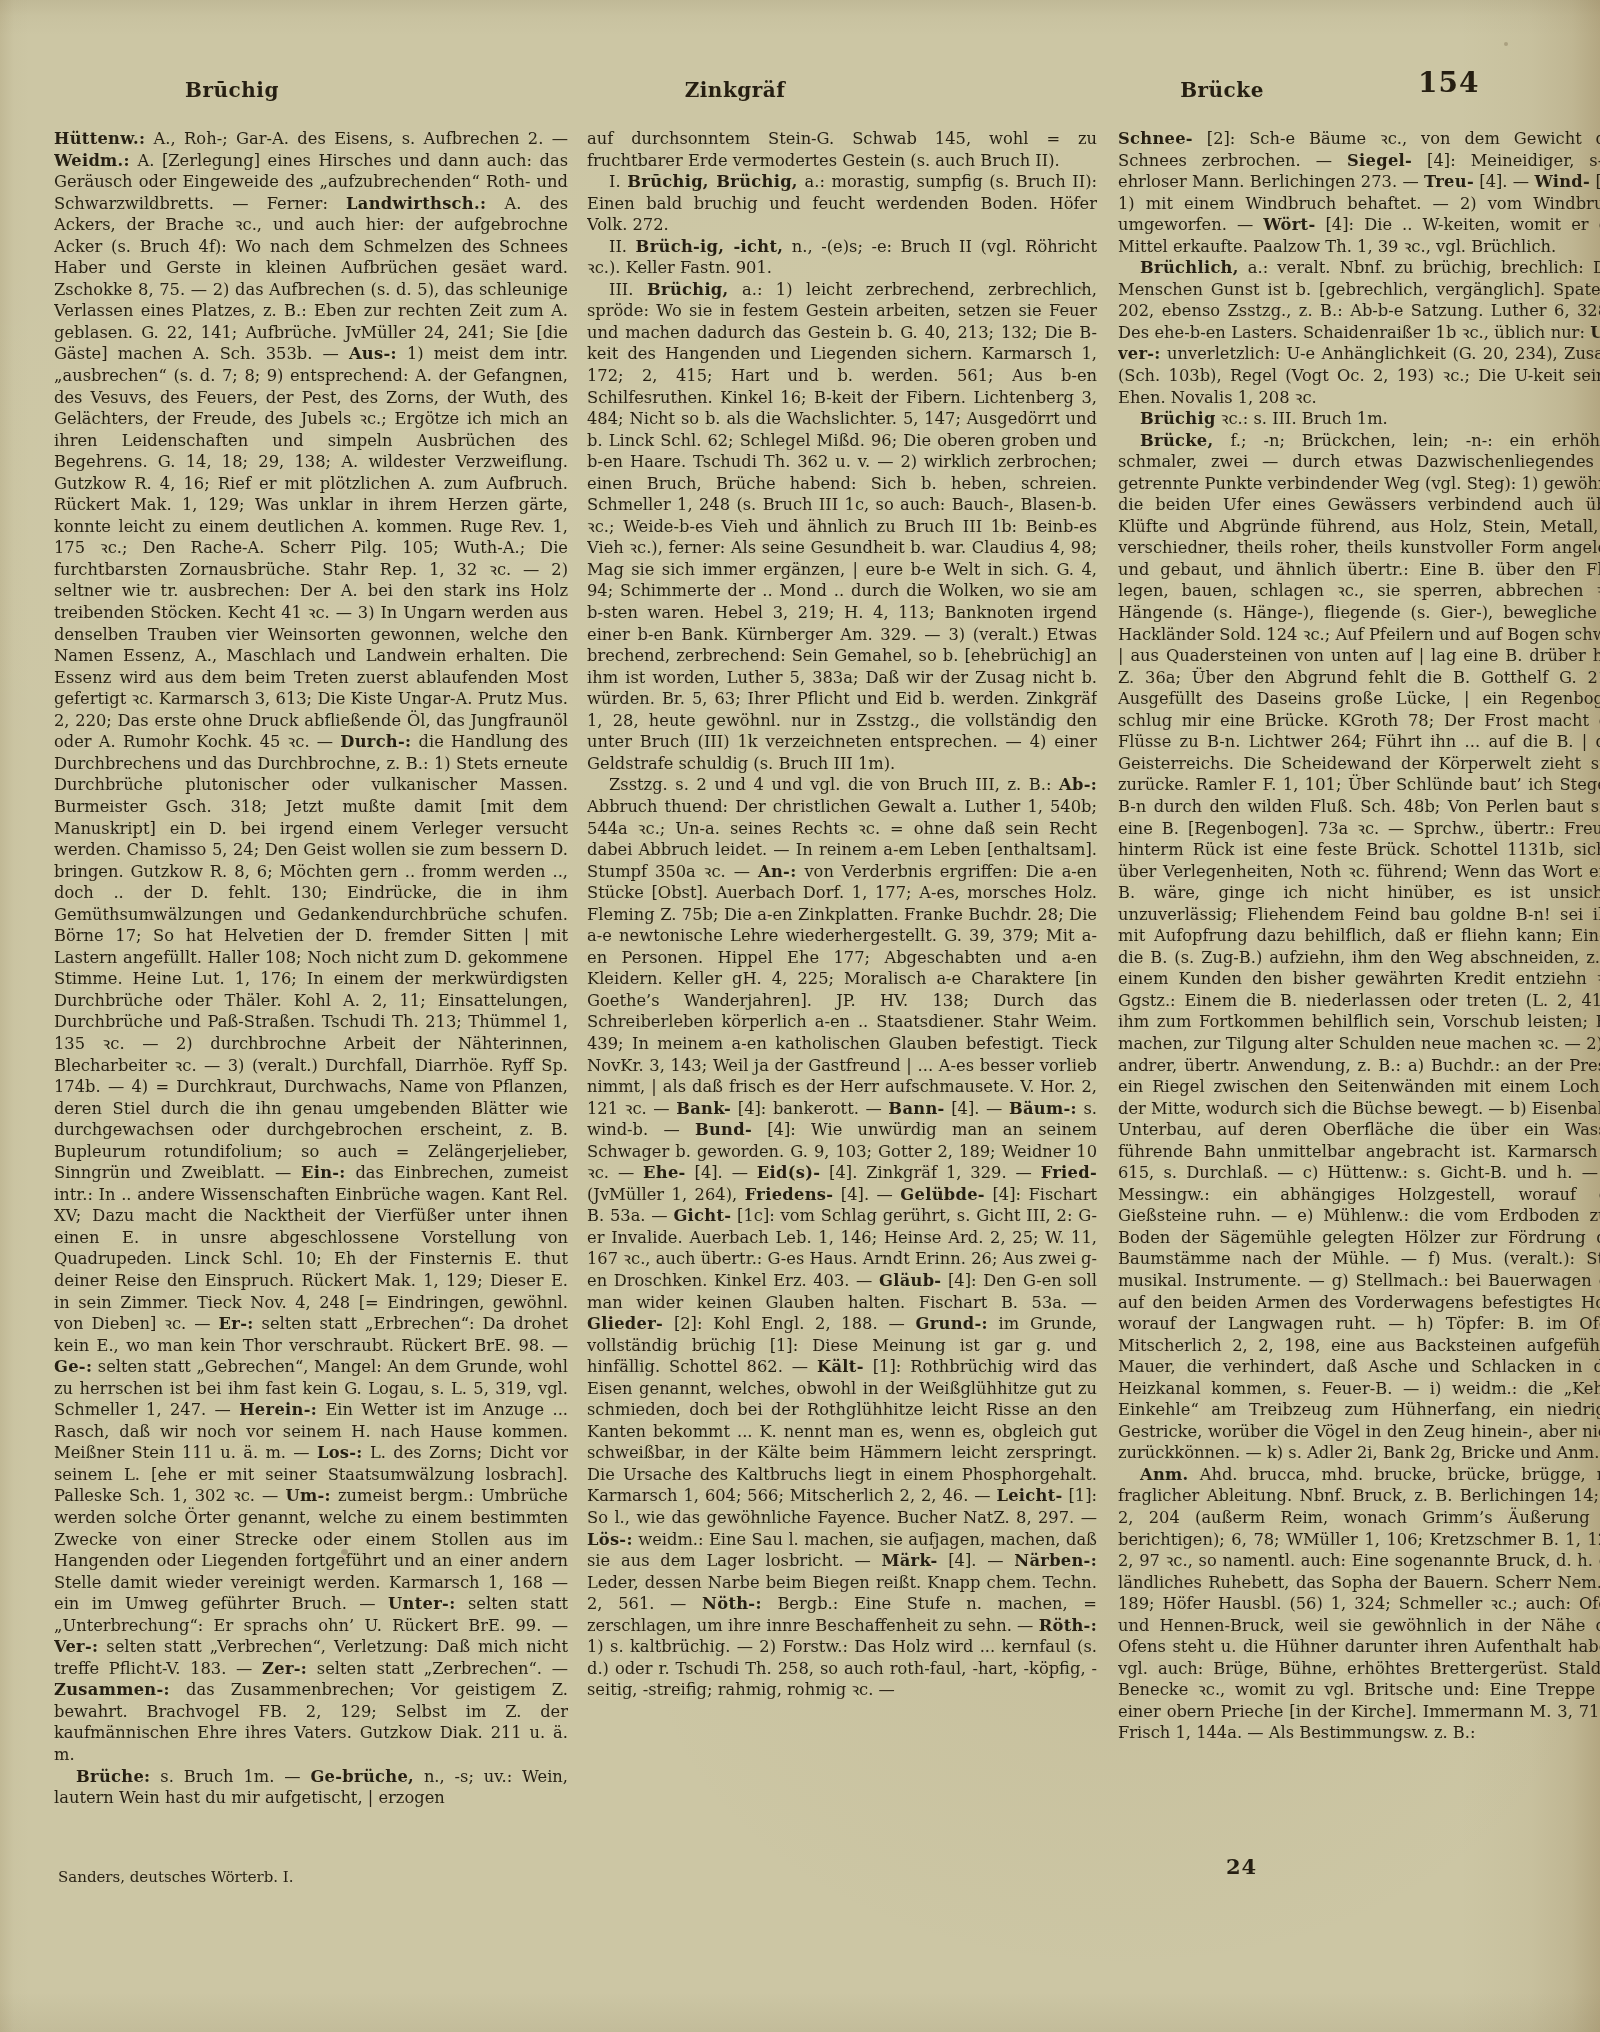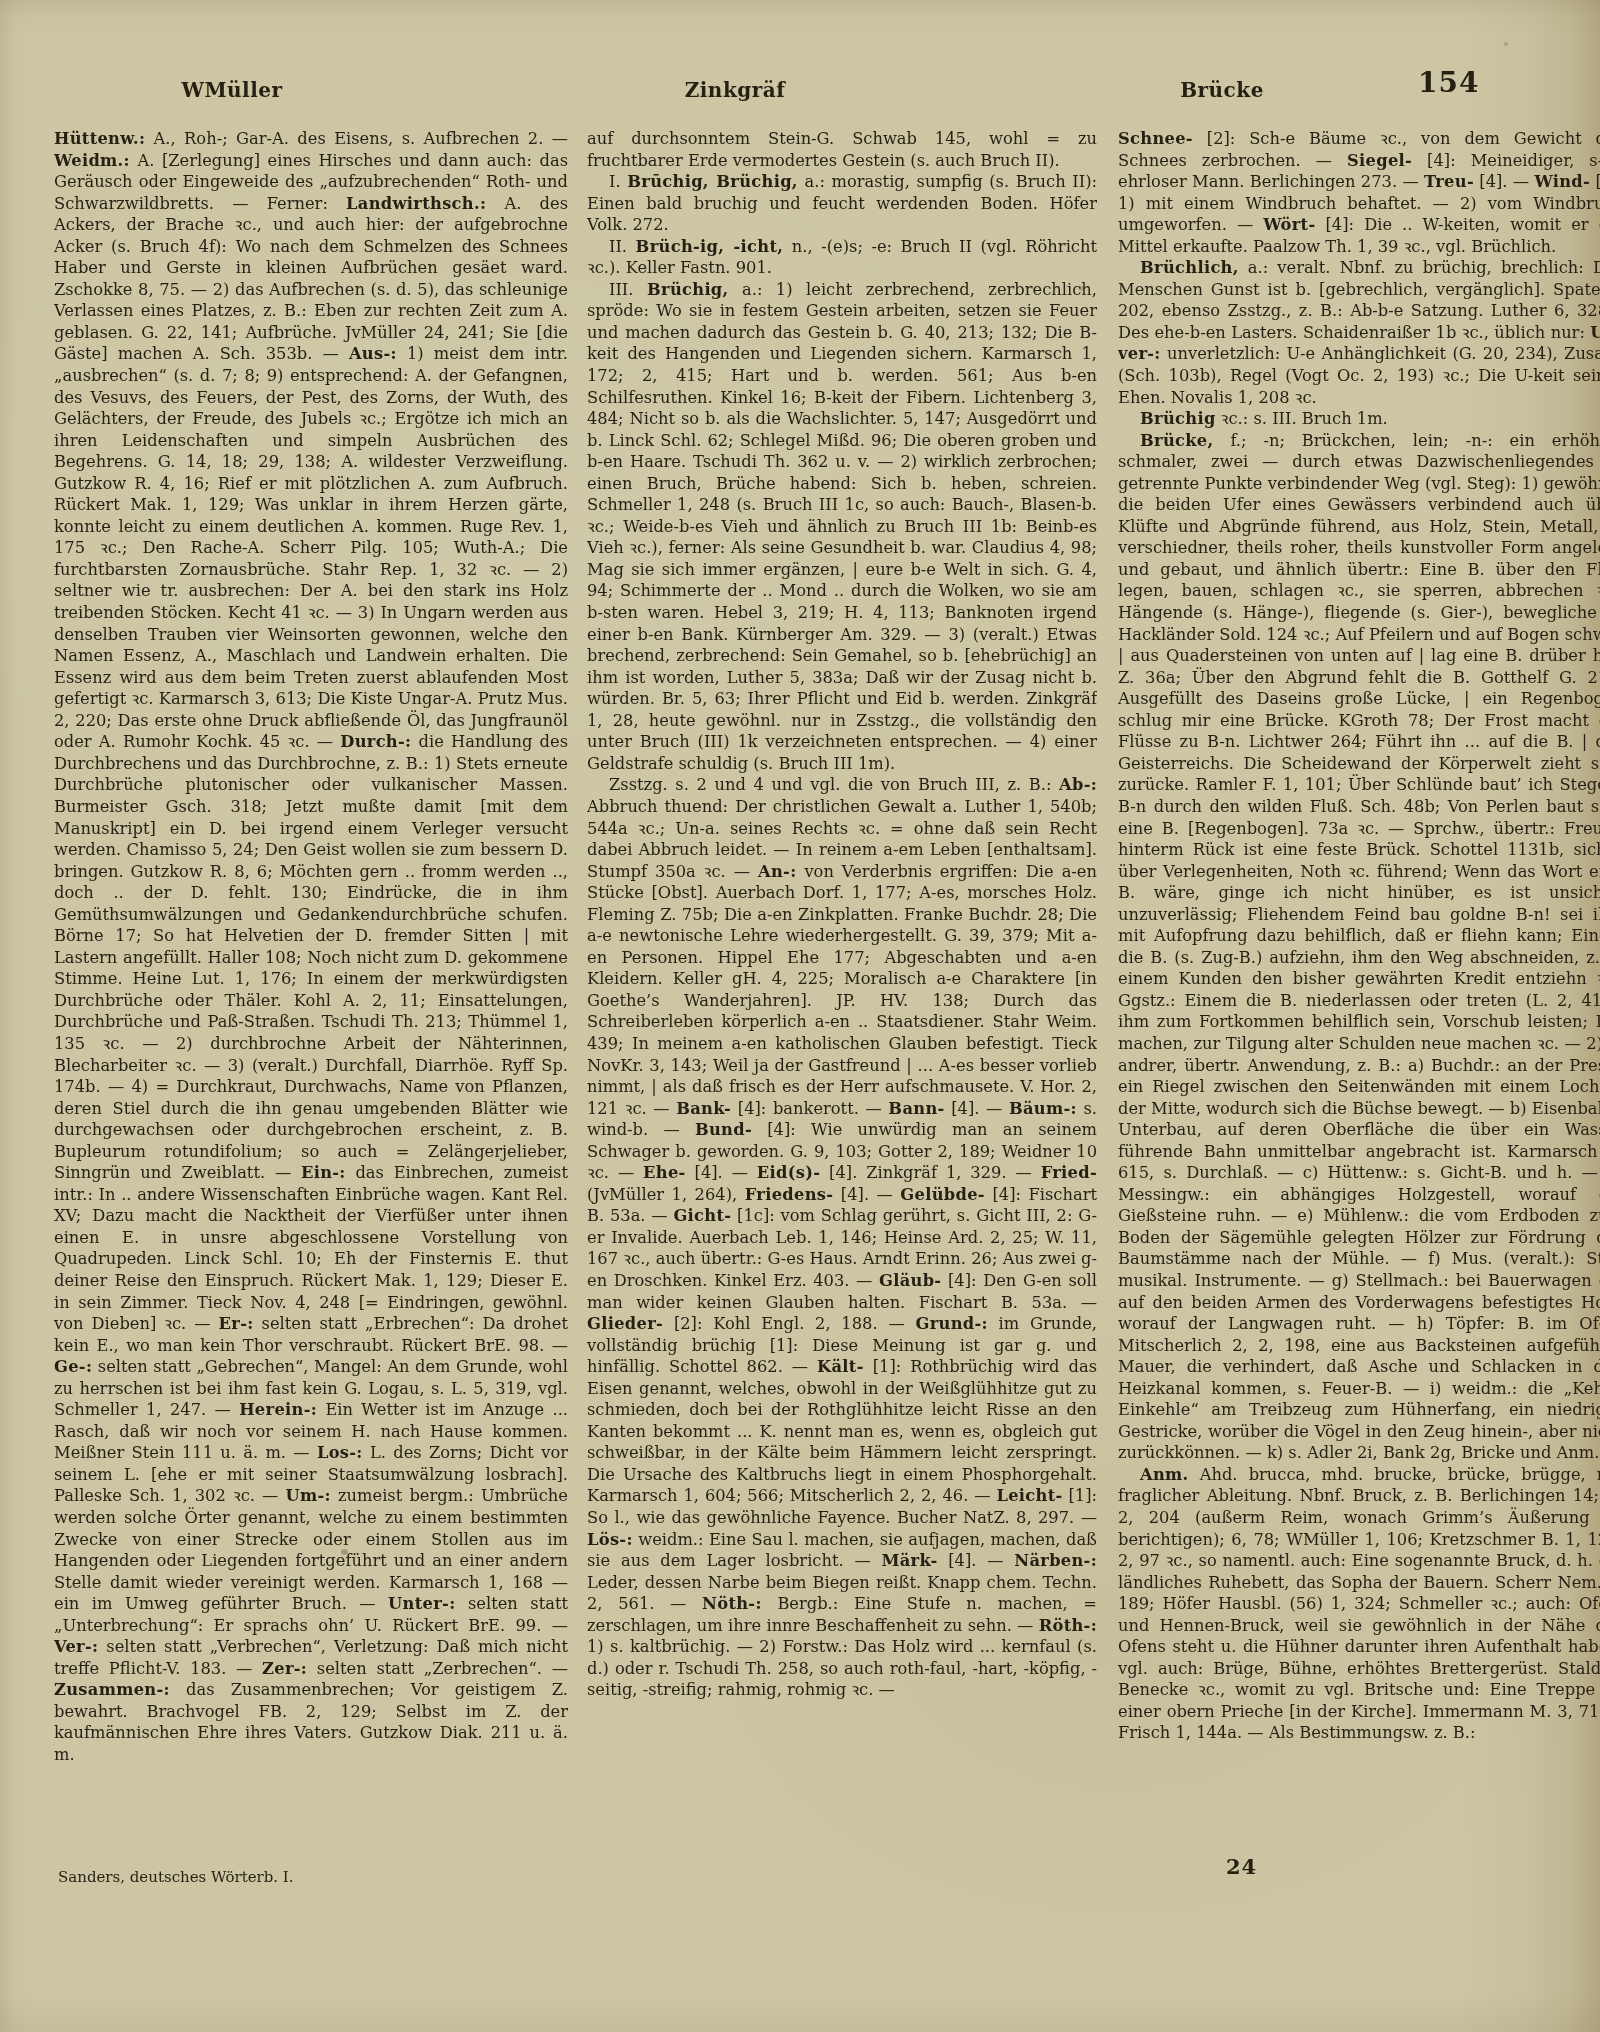--- a/index.html
+++ b/index.html
@@ -57,27 +57,28 @@
   .speck{position:absolute;border-radius:50%;background:rgba(60,40,15,0.55);}
   .speck-1{left:341px;top:1549px;width:7px;height:6px;opacity:.5;}
   .speck-2{left:1079px;top:286px;width:5px;height:5px;opacity:.45;}
   .speck-3{left:1504px;top:42px;width:4px;height:4px;opacity:.4;}
 </style>
 </head>
 <body>
 
 <div class="page">
 
-  <div class="running-head rh-left">WMüller</div>
+  <div class="running-head rh-left">Brūchig</div>
   <div class="running-head rh-center">Zinkgräf</div>
   <div class="running-head rh-right">Brücke</div>
   <div class="page-number">154</div>
 
   <div class="col col-1">
       <p><b>Hüttenw.:</b> A., Roh-; Gar-A. des Eisens, s. Aufbrechen 2. — <b>Weidm.:</b> A. [Zerlegung] eines Hirsches und dann auch: das Geräusch oder Eingeweide des „aufzubrechenden“ Roth- und Schwarzwildbretts. — Ferner: <b>Landwirthsch.:</b> A. des Ackers, der Brache ꝛc., und auch hier: der aufgebrochne Acker (s. Bruch 4f): Wo nach dem Schmelzen des Schnees Haber und Gerste in kleinen Aufbrüchen gesäet ward. Zschokke 8, 75. — 2) das Aufbrechen (s. d. 5), das schleunige Verlassen eines Platzes, z. B.: Eben zur rechten Zeit zum A. geblasen. G. 22, 141; Aufbrüche. JvMüller 24, 241; Sie [die Gäste] machen A. Sch. 353b. — <b>Aus-:</b> 1) meist dem intr. „ausbrechen“ (s. d. 7; 8; 9) entsprechend: A. der Gefangnen, des Vesuvs, des Feuers, der Pest, des Zorns, der Wuth, des Gelächters, der Freude, des Jubels ꝛc.; Ergötze ich mich an ihren Leidenschaften und simpeln Ausbrüchen des Begehrens. G. 14, 18; 29, 138; A. wildester Verzweiflung. Gutzkow R. 4, 16; Rief er mit plötzlichen A. zum Aufbruch. Rückert Mak. 1, 129; Was unklar in ihrem Herzen gärte, konnte leicht zu einem deutlichen A. kommen. Ruge Rev. 1, 175 ꝛc.; Den Rache-A. Scherr Pilg. 105; Wuth-A.; Die furchtbarsten Zornausbrüche. Stahr Rep. 1, 32 ꝛc. — 2) seltner wie tr. ausbrechen: Der A. bei den stark ins Holz treibenden Stöcken. Kecht 41 ꝛc. — 3) In Ungarn werden aus denselben Trauben vier Weinsorten gewonnen, welche den Namen Essenz, A., Maschlach und Landwein erhalten. Die Essenz wird aus dem beim Treten zuerst ablaufenden Most gefertigt ꝛc. Karmarsch 3, 613; Die Kiste Ungar-A. Prutz Mus. 2, 220; Das erste ohne Druck abfließende Öl, das Jungfraunöl oder A. Rumohr Kochk. 45 ꝛc. — <b>Durch-:</b> die Handlung des Durchbrechens und das Durchbrochne, z. B.: 1) Stets erneute Durchbrüche plutonischer oder vulkanischer Massen. Burmeister Gsch. 318; Jetzt mußte damit [mit dem Manuskript] ein D. bei irgend einem Verleger versucht werden. Chamisso 5, 24; Den Geist wollen sie zum bessern D. bringen. Gutzkow R. 8, 6; Möchten gern .. fromm werden .., doch .. der D. fehlt. 130; Eindrücke, die in ihm Gemüthsumwälzungen und Gedankendurchbrüche schufen. Börne 17; So hat Helvetien der D. fremder Sitten | mit Lastern angefüllt. Haller 108; Noch nicht zum D. gekommene Stimme. Heine Lut. 1, 176; In einem der merkwürdigsten Durchbrüche oder Thäler. Kohl A. 2, 11; Einsattelungen, Durchbrüche und Paß-Straßen. Tschudi Th. 213; Thümmel 1, 135 ꝛc. — 2) durchbrochne Arbeit der Nähterinnen, Blecharbeiter ꝛc. — 3) (veralt.) Durchfall, Diarrhöe. Ryff Sp. 174b. — 4) = Durchkraut, Durchwachs, Name von Pflanzen, deren Stiel durch die ihn genau umgebenden Blätter wie durchgewachsen oder durchgebrochen erscheint, z. B. Bupleurum rotundifolium; so auch = Zelängerjelieber, Sinngrün und Zweiblatt. — <b>Ein-:</b> das Einbrechen, zumeist intr.: In .. andere Wissenschaften Einbrüche wagen. Kant Rel. XV; Dazu macht die Nacktheit der Vierfüßer unter ihnen einen E. in unsre abgeschlossene Vorstellung von Quadrupeden. Linck Schl. 10; Eh der Finsternis E. thut deiner Reise den Einspruch. Rückert Mak. 1, 129; Dieser E. in sein Zimmer. Tieck Nov. 4, 248 [= Eindringen, gewöhnl. von Dieben] ꝛc. — <b>Er-:</b> selten statt „Erbrechen“: Da drohet kein E., wo man kein Thor verschraubt. Rückert BrE. 98. — <b>Ge-:</b> selten statt „Gebrechen“, Mangel: An dem Grunde, wohl zu herrschen ist bei ihm fast kein G. Logau, s. L. 5, 319, vgl. Schmeller 1, 247. — <b>Herein-:</b> Ein Wetter ist im Anzuge ... Rasch, daß wir noch vor seinem H. nach Hause kommen. Meißner Stein 111 u. ä. m. — <b>Los-:</b> L. des Zorns; Dicht vor seinem L. [ehe er mit seiner Staatsumwälzung losbrach]. Palleske Sch. 1, 302 ꝛc. — <b>Um-:</b> zumeist bergm.: Umbrüche werden solche Örter genannt, welche zu einem bestimmten Zwecke von einer Strecke oder einem Stollen aus im Hangenden oder Liegenden fortgeführt und an einer andern Stelle damit wieder vereinigt werden. Karmarsch 1, 168 — ein im Umweg geführter Bruch. — <b>Unter-:</b> selten statt „Unterbrechung“: Er sprachs ohn’ U. Rückert BrE. 99. — <b>Ver-:</b> selten statt „Verbrechen“, Verletzung: Daß mich nicht treffe Pflicht-V. 183. — <b>Zer-:</b> selten statt „Zerbrechen“. — <b>Zusammen-:</b> das Zusammenbrechen; Vor geistigem Z. bewahrt. Brachvogel FB. 2, 129; Selbst im Z. der kaufmännischen Ehre ihres Vaters. Gutzkow Diak. 211 u. ä. m.</p>
+      <p><b>Brüche:</b> s. Bruch 1m. — <b>Ge-brüche,</b> n., -s; uv.: Wein, lautern Wein hast du mir aufgetischt, | erzogen</p>
     </div>
   <div class="col col-2">
       <p>auf durchsonntem Stein-G. Schwab 145, wohl = zu fruchtbarer Erde vermodertes Gestein (s. auch Bruch II).</p>
       <p>I. <b>Brūchig, Brüchig,</b> a.: morastig, sumpfig (s. Bruch II): Einen bald bruchig und feucht werdenden Boden. Höfer Volk. 272.</p>
       <p>II. <b>Brüch-ig, -icht,</b> n., -(e)s; -e: Bruch II (vgl. Röhricht ꝛc.). Keller Fastn. 901.</p>
       <p>III. <b>Brüchig,</b> a.: 1) leicht zerbrechend, zerbrechlich, spröde: Wo sie in festem Gestein arbeiten, setzen sie Feuer und machen dadurch das Gestein b. G. 40, 213; 132; Die B-keit des Hangenden und Liegenden sichern. Karmarsch 1, 172; 2, 415; Hart und b. werden. 561; Aus b-en Schilfesruthen. Kinkel 16; B-keit der Fibern. Lichtenberg 3, 484; Nicht so b. als die Wachslichter. 5, 147; Ausgedörrt und b. Linck Schl. 62; Schlegel Mißd. 96; Die oberen groben und b-en Haare. Tschudi Th. 362 u. v. — 2) wirklich zerbrochen; einen Bruch, Brüche habend: Sich b. heben, schreien. Schmeller 1, 248 (s. Bruch III 1c, so auch: Bauch-, Blasen-b. ꝛc.; Weide-b-es Vieh und ähnlich zu Bruch III 1b: Beinb-es Vieh ꝛc.), ferner: Als seine Gesundheit b. war. Claudius 4, 98; Mag sie sich immer ergänzen, | eure b-e Welt in sich. G. 4, 94; Schimmerte der .. Mond .. durch die Wolken, wo sie am b-sten waren. Hebel 3, 219; H. 4, 113; Banknoten irgend einer b-en Bank. Kürnberger Am. 329. — 3) (veralt.) Etwas brechend, zerbrechend: Sein Gemahel, so b. [ehebrüchig] an ihm ist worden, Luther 5, 383a; Daß wir der Zusag nicht b. würden. Br. 5, 63; Ihrer Pflicht und Eid b. werden. Zinkgräf 1, 28, heute gewöhnl. nur in Zsstzg., die vollständig den unter Bruch (III) 1k verzeichneten entsprechen. — 4) einer Geldstrafe schuldig (s. Bruch III 1m).</p>
       <p>Zsstzg. s. 2 und 4 und vgl. die von Bruch III, z. B.: <b>Ab-:</b> Abbruch thuend: Der christlichen Gewalt a. Luther 1, 540b; 544a ꝛc.; Un-a. seines Rechts ꝛc. = ohne daß sein Recht dabei Abbruch leidet. — In reinem a-em Leben [enthaltsam]. Stumpf 350a ꝛc. — <b>An-:</b> von Verderbnis ergriffen: Die a-en Stücke [Obst]. Auerbach Dorf. 1, 177; A-es, morsches Holz. Fleming Z. 75b; Die a-en Zinkplatten. Franke Buchdr. 28; Die a-e newtonische Lehre wiederhergestellt. G. 39, 379; Mit a-en Personen. Hippel Ehe 177; Abgeschabten und a-en Kleidern. Keller gH. 4, 225; Moralisch a-e Charaktere [in Goethe’s Wanderjahren]. JP. HV. 138; Durch das Schreiberleben körperlich a-en .. Staatsdiener. Stahr Weim. 439; In meinem a-en katholischen Glauben befestigt. Tieck NovKr. 3, 143; Weil ja der Gastfreund | ... A-es besser vorlieb nimmt, | als daß frisch es der Herr aufschmausete. V. Hor. 2, 121 ꝛc. — <b>Bank-</b> [4]: bankerott. — <b>Bann-</b> [4]. — <b>Bäum-:</b> s. wind-b. — <b>Bund-</b> [4]: Wie unwürdig man an seinem Schwager b. geworden. G. 9, 103; Gotter 2, 189; Weidner 10 ꝛc. — <b>Ehe-</b> [4]. — <b>Eid(s)-</b> [4]. Zinkgräf 1, 329. — <b>Fried-</b> (JvMüller 1, 264), <b>Friedens-</b> [4]. — <b>Gelübde-</b> [4]: Fischart B. 53a. — <b>Gicht-</b> [1c]: vom Schlag gerührt, s. Gicht III, 2: G-er Invalide. Auerbach Leb. 1, 146; Heinse Ard. 2, 25; W. 11, 167 ꝛc., auch übertr.: G-es Haus. Arndt Erinn. 26; Aus zwei g-en Droschken. Kinkel Erz. 403. — <b>Gläub-</b> [4]: Den G-en soll man wider keinen Glauben halten. Fischart B. 53a. — <b>Glieder-</b> [2]: Kohl Engl. 2, 188. — <b>Grund-:</b> im Grunde, vollständig brüchig [1]: Diese Meinung ist gar g. und hinfällig. Schottel 862. — <b>Kält-</b> [1]: Rothbrüchig wird das Eisen genannt, welches, obwohl in der Weißglühhitze gut zu schmieden, doch bei der Rothglühhitze leicht Risse an den Kanten bekommt ... K. nennt man es, wenn es, obgleich gut schweißbar, in der Kälte beim Hämmern leicht zerspringt. Die Ursache des Kaltbruchs liegt in einem Phosphorgehalt. Karmarsch 1, 604; 566; Mitscherlich 2, 2, 46. — <b>Leicht-</b> [1]: So l., wie das gewöhnliche Fayence. Bucher NatZ. 8, 297. — <b>Lös-:</b> weidm.: Eine Sau l. machen, sie aufjagen, machen, daß sie aus dem Lager losbricht. — <b>Märk-</b> [4]. — <b>Närben-:</b> Leder, dessen Narbe beim Biegen reißt. Knapp chem. Techn. 2, 561. — <b>Nöth-:</b> Bergb.: Eine Stufe n. machen, = zerschlagen, um ihre innre Beschaffenheit zu sehn. — <b>Röth-:</b> 1) s. kaltbrüchig. — 2) Forstw.: Das Holz wird ... kernfaul (s. d.) oder r. Tschudi Th. 258, so auch roth-faul, -hart, -köpfig, -seitig, -streifig; rahmig, rohmig ꝛc. —</p>
     </div>
   <div class="col col-3">
       <p><b>Schnee-</b> [2]: Sch-e Bäume ꝛc., von dem Gewicht des Schnees zerbrochen. — <b>Siegel-</b> [4]: Meineidiger, s-er, ehrloser Mann. Berlichingen 273. — <b>Treu-</b> [4]. — <b>Wind-</b> [2]: 1) mit einem Windbruch behaftet. — 2) vom Windbruch umgeworfen. — <b>Wört-</b> [4]: Die .. W-keiten, womit er die Mittel erkaufte. Paalzow Th. 1, 39 ꝛc., vgl. Brüchlich.</p>

